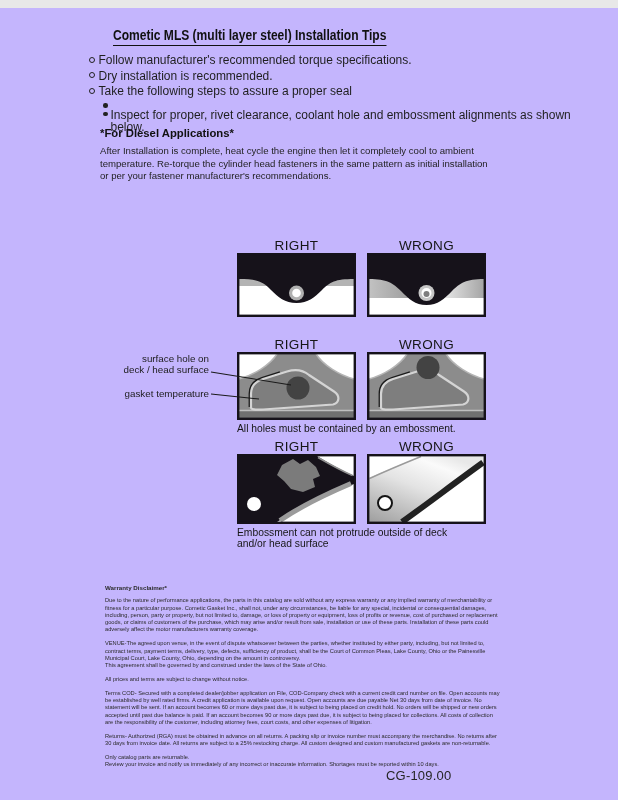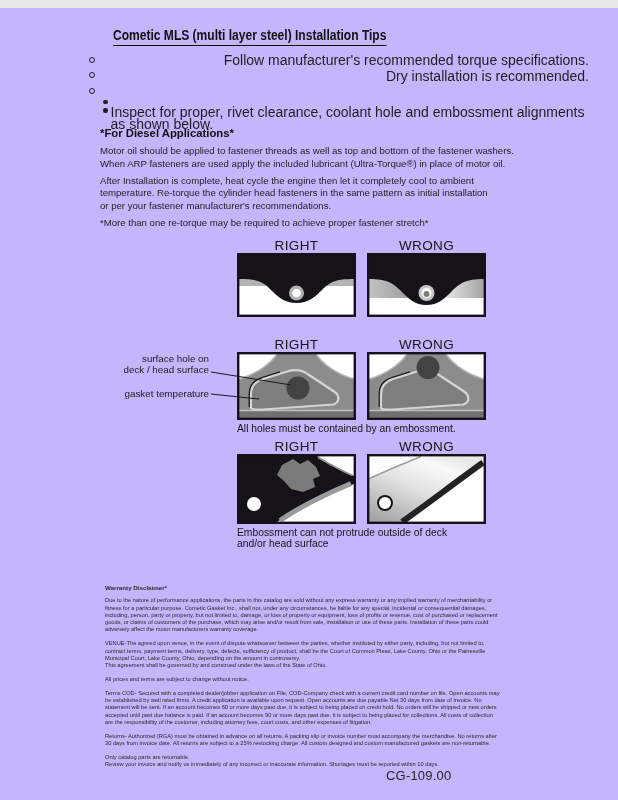--- a/index.html
+++ b/index.html
@@ -14,21 +14,21 @@
   
   .title {
     position:absolute; left:113px; top:19px; margin:0;
     font-size:14px; font-weight:700; color:#111;
     display:inline-block; transform:scaleX(0.86); transform-origin:left top;
     border-bottom:1.6px solid #111; padding-bottom:2px; letter-spacing:0;
   }
 
   
   .tips { position:absolute; left:89px; top:46px; margin:0; padding:0; list-style:none; width:500px; }
-  .tips li { display:flex; align-items:flex-start; font-size:14px; line-height:12px; margin-bottom:3.5px;justify-content:space-between; }
+  .tips li { display:flex; align-items:flex-start; font-size:12px; line-height:12px; margin-bottom:3.5px; }
   .tips li.lv2 { margin-left:14px; margin-bottom:1.5px; }
   .m1 { flex:0 0 auto; width:4px; height:4px; border:1px solid #222; border-radius:50%; margin:2.5px 3.5px 0 0; }
   .m2 { flex:0 0 auto; width:4.5px; height:4.5px; background:#222; border-radius:50%; margin:2.7px 3px 0 0; }
 
   
   .diesel { position:absolute; left:100px; top:119px; width:465px; }
   .diesel h2 { margin:0 0 5px 0; font-size:11.3px; font-weight:700; color:#111; line-height:13px; }
   .diesel p { margin:0 0 4.5px 0; font-size:9.6px; line-height:12.5px; }
 
   
@@ -61,38 +61,36 @@
     <li class="lv1">
       <span class="m1"></span>
       <span>Follow manufacturer's recommended torque specifications.</span>
     </li>
     <li class="lv1">
       <span class="m1"></span>
       <span>Dry installation is recommended.</span>
     </li>
     <li class="lv1">
       <span class="m1"></span>
+      <span>Take the following steps to assure a proper seal</span>
     </li>
     <li class="lv2">
       <span class="m2"></span>
     </li>
     <li class="lv2">
       <span class="m2"></span>
       <span>Inspect for proper, rivet clearance, coolant hole and embossment alignments as shown below.</span>
     </li>
   </ul>
 
   <section class="diesel">
     <h2>*For Diesel Applications*</h2>
-    <p class="pre">Motor oil should be applied to fastener threads as well as top and bottom of the fastener washers.
-When ARP fasteners are used apply the included lubricant (Ultra-Torque®) in place of motor oil.</p>
     <p class="pre">After Installation is complete, heat cycle the engine then let it completely cool to ambient
 temperature. Re-torque the cylinder head fasteners in the same pattern as initial installation
 or per your fastener manufacturer's recommendations.</p>
-    <p class="pre">*More than one re-torque may be required to achieve proper fastener stretch*</p>
   </section>
 
   <section class="figures">
 
     <div class="fig-row" style="top:0">
       <div class="fig-labels">
         <span>RIGHT</span>
         <span>WRONG</span>
       </div>
       <div class="fig-boxes">

